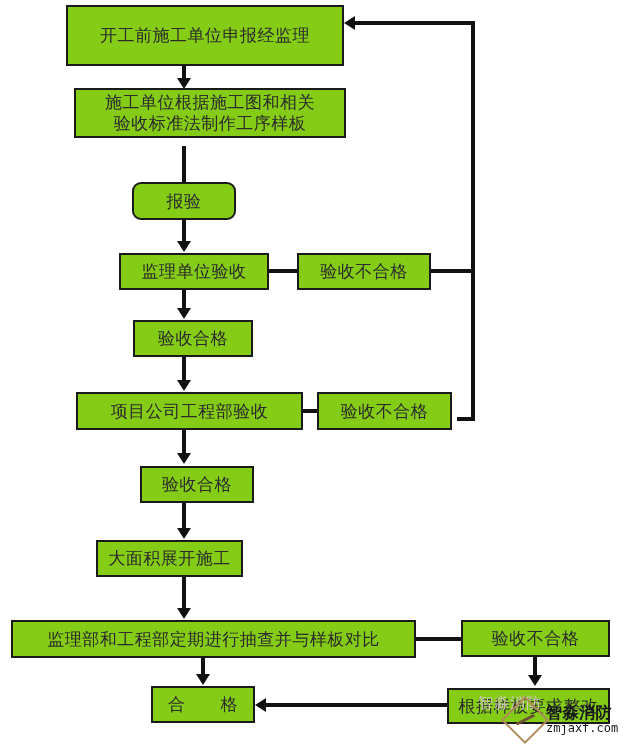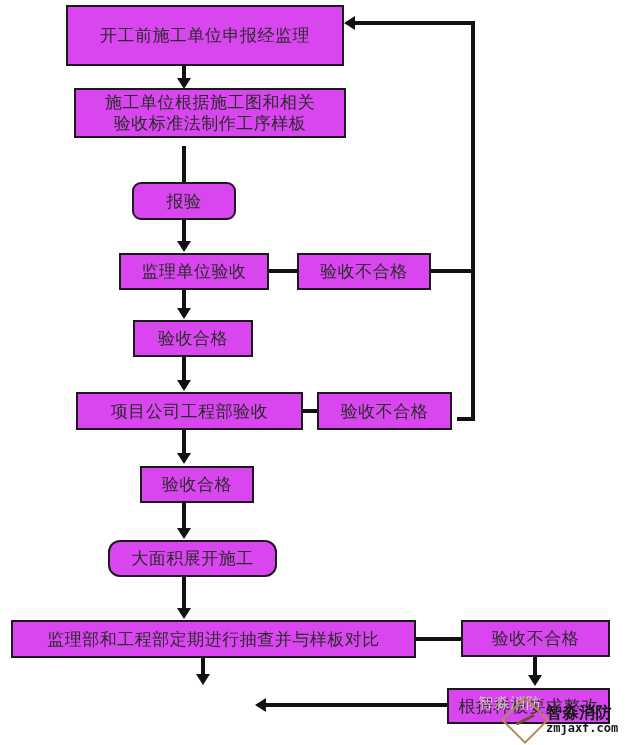--- a/index.html
+++ b/index.html
@@ -15,21 +15,21 @@
     position: relative;
     width: 640px;
     height: 745px;
     background: #ffffff;
     overflow: hidden;
   }
   .node {
     position: absolute;
     box-sizing: border-box;
     border: 2px solid #1a1a1a;
-    background: #d946ef;
+    background: #84cc16;
     color: #2b2b2b;
     display: flex;
     align-items: center;
     justify-content: center;
     text-align: center;
     line-height: 1.22;
     font-size: 17px;
     letter-spacing: 0.5px;
     z-index: 3;
   }
@@ -92,21 +92,21 @@
   }
   #watermark .wm-cn {
     font-size: 16px;
     font-weight: bold;
     color: #15171a;
     letter-spacing: 0.5px;
     white-space: nowrap;
   }
   #watermark .wm-url {
     font-size: 12px;
-    font-weight: bold;
+    font-weight: normal;
     color: #15171a;
     font-family: "DejaVu Sans Mono", "Liberation Mono", monospace;
     white-space: nowrap;
   }
   #wm-ghost {
     position: absolute;
     z-index: 8;
     font-size: 15px;
     color: #cfc7bd;
     letter-spacing: 1px;
@@ -153,36 +153,39 @@
   </div>
 
   <div class="node" style="left:317px; top:392px; width:135px; height:38px;">
     <span class="txt">验收不合格</span>
   </div>
 
   <div class="node" style="left:140px; top:466px; width:114px; height:37px;">
     <span class="txt">验收合格</span>
   </div>
 
-  <div class="node" style="left:108px; top:540px; width:169px; height:37px;border-radius:12px;">
+  <div class="node" style="left:96px; top:540px; width:147px; height:37px;">
     <span class="txt">大面积展开施工</span>
   </div>
 
   <div class="node" style="left:11px; top:620px; width:405px; height:38px;align-items:center;">
     <span class="txt">监理部和工程部定期进行抽查并与样板对比</span>
   </div>
 
   <div class="node" style="left:461px; top:620px; width:149px; height:37px;">
     <span class="txt">验收不合格</span>
   </div>
 
   <div class="node" style="left:447px; top:688px; width:163px; height:36px;">
     <span class="txt">根据样板要求整改</span>
   </div>
 
+  <div class="node" style="left:151px; top:686px; width:104px; height:37px;">
+    <span class="txt">合　　格</span>
+  </div>
 
   <div class="vline" style="left:182px; top:66px; width:4px; height:14px;"></div>
   <div class="arrowhead arrow-down" style="left:177px; top:78px;"></div>
 
   <div class="vline" style="left:182px; top:146px; width:4px; height:36px;"></div>
 
   <div class="vline" style="left:182px; top:220px; width:4px; height:22px;"></div>
   <div class="arrowhead arrow-down" style="left:177px; top:241px;"></div>
 
   <div class="hline" style="left:269px; top:269px; width:28px; height:4px;"></div>

